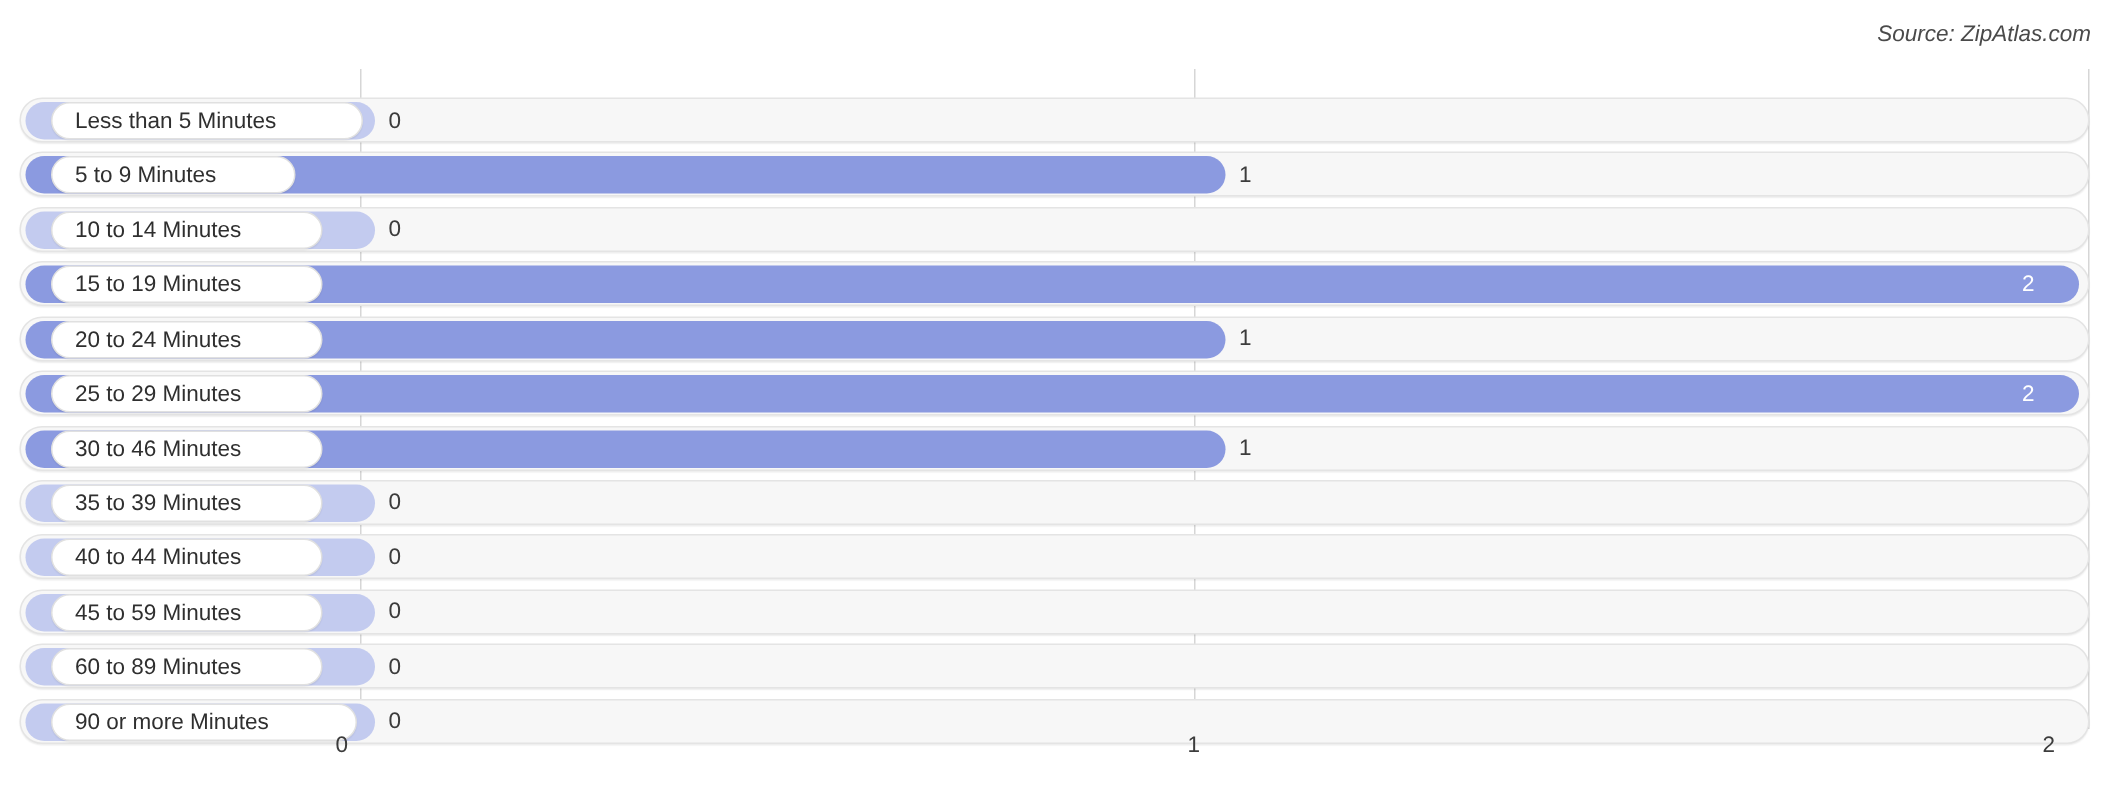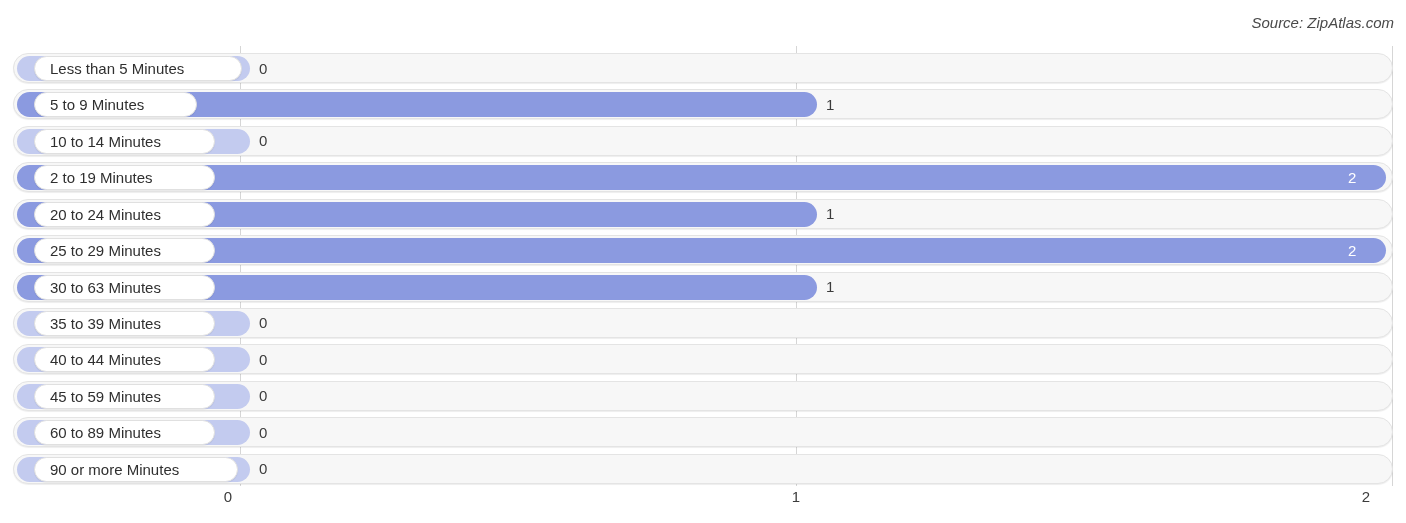--- a/index.html
+++ b/index.html
@@ -64,21 +64,21 @@
     position: absolute;
     top: 0;
     width: 1px;
     height: 440px;
     background: #d6d6d6;
   }
 
   .rows {
     position: absolute;
     left: 0;
-    top: 0;
+    top: 12px;
     width: 1190px;
     height: 440px;
   }
 
   .row {
     position: absolute;
     left: 13px;
     width: 1380px;
     height: 30px;
   }
@@ -204,21 +204,21 @@
         <div class="bar" style="width: 233px; background: rgb(195, 203, 239);"></div>
         <div class="label-pill" style="width: 181px;">
           <span>10 to 14 Minutes</span>
         </div>
         <div class="value-out" style="left: 246px;">0</div>
       </div>
       <div class="row" style="top: 116.26px;">
         <div class="track"></div>
         <div class="bar" style="width: 1369px; background: rgb(139, 154, 224);"></div>
         <div class="label-pill" style="width: 181px;">
-          <span>2 to 19 Minutes</span>
+          <span>15 to 19 Minutes</span>
         </div>
         <div class="value-in" style="left: 1335px;">2</div>
       </div>
       <div class="row" style="top: 152.68px;">
         <div class="track"></div>
         <div class="bar" style="width: 800px; background: rgb(139, 154, 224);"></div>
         <div class="label-pill" style="width: 181px;">
           <span>20 to 24 Minutes</span>
         </div>
         <div class="value-out" style="left: 813px;">1</div>
@@ -228,21 +228,21 @@
         <div class="bar" style="width: 1369px; background: rgb(139, 154, 224);"></div>
         <div class="label-pill" style="width: 181px;">
           <span>25 to 29 Minutes</span>
         </div>
         <div class="value-in" style="left: 1335px;">2</div>
       </div>
       <div class="row" style="top: 225.52px;">
         <div class="track"></div>
         <div class="bar" style="width: 800px; background: rgb(139, 154, 224);"></div>
         <div class="label-pill" style="width: 181px;">
-          <span>30 to 63 Minutes</span>
+          <span>30 to 46 Minutes</span>
         </div>
         <div class="value-out" style="left: 813px;">1</div>
       </div>
       <div class="row" style="top: 261.94px;">
         <div class="track"></div>
         <div class="bar" style="width: 233px; background: rgb(195, 203, 239);"></div>
         <div class="label-pill" style="width: 181px;">
           <span>35 to 39 Minutes</span>
         </div>
         <div class="value-out" style="left: 246px;">0</div>

